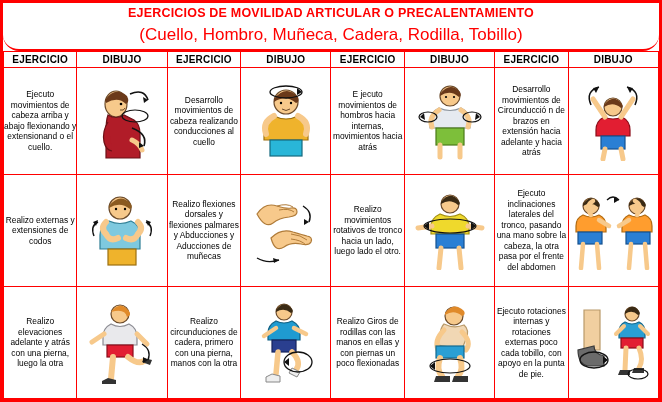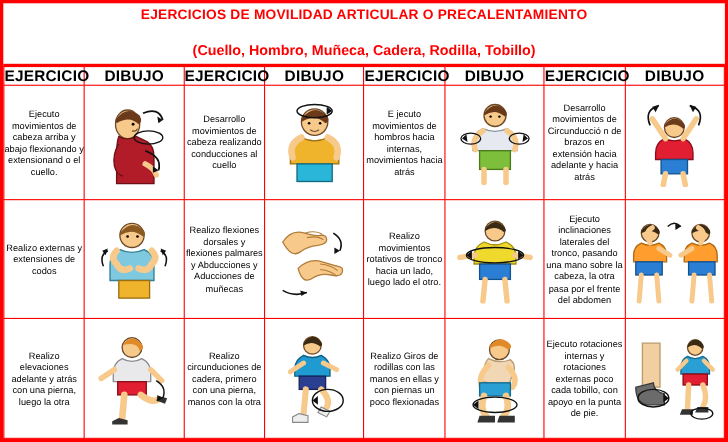--- a/index.html
+++ b/index.html
@@ -14,48 +14,49 @@
     box-sizing:border-box;
     border:3px solid #ff0000;
     background:#ffffff;
     display:flex;flex-direction:column;
   }
   .title-bar{
     border-bottom:2px solid #ff0000;
     padding:3px 4px 4px 4px;
     text-align:center;
     line-height:1.15;
+    border-radius:16px;
   }
   .title-bar .t1{
     color:#ff0000;
     font-weight:bold;
     font-size:12.5px;
     letter-spacing:.2px;
     display:block;
   }
   .title-bar .t2{
     color:#ff0000;
-    font-weight:bold;
-    font-size:13px;
+    font-weight:normal;
+    font-size:17px;
     display:block;
-    margin-top:19px;
+    margin-top:5px;
   }
   table.grid{
     border-collapse:collapse;
     width:100%;
     table-layout:fixed;
     flex:1;
   }
   table.grid td, table.grid th{
     border:1px solid #ff0000;
     vertical-align:middle;
     padding:0;
   }
   th.hdr{
-    font-size:14px;
+    font-size:10px;
     font-weight:bold;
     color:#000;
     text-align:center;
     height:15px;
     padding:1px 0;
     letter-spacing:.2px;
   }
   td.txt{
     font-size:8.4px;
     line-height:1.25;

